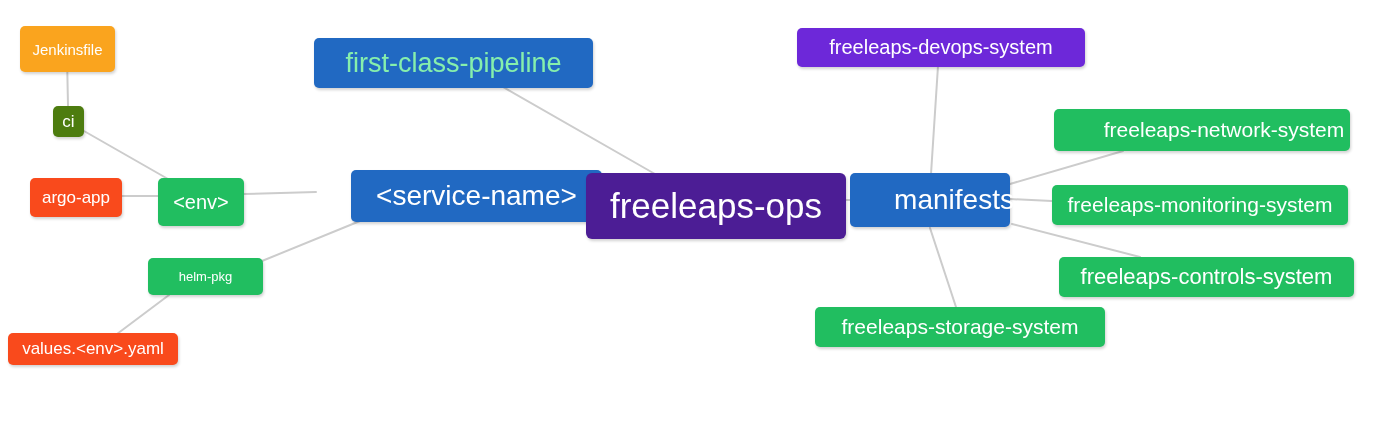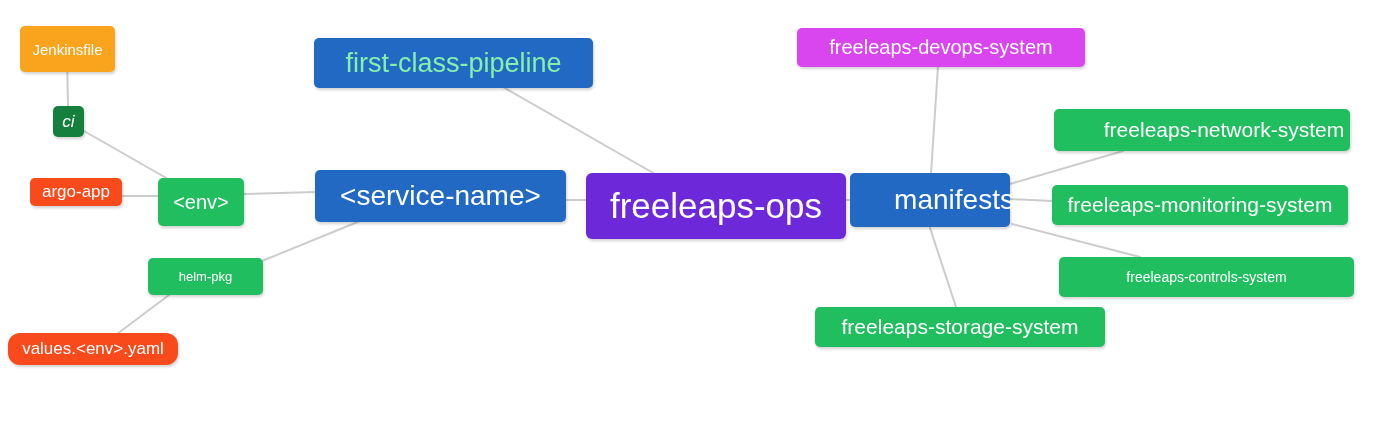--- a/index.html
+++ b/index.html
@@ -35,32 +35,32 @@
     border-radius: 5px;
     box-shadow: 1px 2px 3px rgba(0,0,0,0.18);
     white-space: nowrap;
     cursor: pointer;
     box-sizing: border-box;
     user-select: none;
   }
   
   #n-jenkinsfile            { left: 20px;   top: 26px;  width: 95px;  height: 46px; font-size: 15px; }
   #n-ci                     { left: 53px;   top: 106px; width: 31px;  height: 31px; font-size: 17px; }
-  #n-argo-app               { left: 30px;   top: 178px; width: 92px;  height: 28px; font-size: 17px; }
+  #n-argo-app               { left: 30px;   top: 178px; width: 92px;  height: 39px; font-size: 17px; }
   #n-env                    { left: 158px;  top: 178px; width: 86px;  height: 48px; font-size: 20px; }
   #n-helm-pkg               { left: 148px;  top: 258px; width: 115px; height: 37px; font-size: 13px; }
-  #n-values-env-yaml        { left: 8px;    top: 333px; width: 170px; height: 32px; font-size: 17px; border-radius: 12px; }
+  #n-values-env-yaml        { left: 8px;    top: 333px; width: 170px; height: 32px; font-size: 17px; }
   #n-first-class-pipeline   { left: 314px;  top: 38px;  width: 279px; height: 50px; font-size: 27px; }
   #n-service-name           { left: 315px;  top: 170px; width: 251px; height: 52px; font-size: 28px; }
   #n-freeleaps-ops          { left: 586px;  top: 173px; width: 260px; height: 66px; font-size: 35px; border-radius: 6px; }
   #n-manifests              { left: 850px;  top: 173px; width: 160px; height: 54px; font-size: 28px; }
   #n-devops-system          { left: 797px;  top: 28px;  width: 288px; height: 39px; font-size: 20px; }
   #n-network-system         { left: 1054px; top: 109px; width: 296px; height: 42px; font-size: 21px; padding-left: 44px; }
   #n-monitoring-system      { left: 1052px; top: 185px; width: 296px; height: 40px; font-size: 21px; }
-  #n-controls-system        { left: 1059px; top: 257px; width: 295px; height: 40px; font-size: 14px; }
+  #n-controls-system        { left: 1059px; top: 257px; width: 295px; height: 40px; font-size: 22px; }
   #n-storage-system         { left: 815px;  top: 307px; width: 290px; height: 40px; font-size: 21px; }
 </style>
 </head>
 <body>
 
 <div class="canvas">
 
   <svg class="edges" viewBox="0 0 1390 421" aria-hidden="true">
     <line class="edge" x1="67" y1="56" x2="68" y2="106" stroke="#CCCCCC"></line>
     <line class="edge" x1="84" y1="131" x2="168" y2="179" stroke="#CCCCCC"></line>
@@ -72,28 +72,28 @@
     <line class="edge" x1="565" y1="200" x2="587" y2="200" stroke="#CCCCCC"></line>
     <line class="edge" x1="845" y1="200" x2="851" y2="200" stroke="#CCCCCC"></line>
     <line class="edge" x1="931" y1="174" x2="938" y2="66" stroke="#CCCCCC"></line>
     <line class="edge" x1="1010" y1="184" x2="1123" y2="151" stroke="#CCCCCC"></line>
     <line class="edge" x1="1010" y1="199" x2="1052" y2="201" stroke="#CCCCCC"></line>
     <line class="edge" x1="1012" y1="224" x2="1140" y2="257" stroke="#CCCCCC"></line>
     <line class="edge" x1="930" y1="228" x2="956" y2="307" stroke="#CCCCCC"></line>
   </svg>
 
   <div class="node" id="n-jenkinsfile" style="background: rgb(250, 164, 30); color: rgb(255, 255, 255);">Jenkinsfile</div>
-  <div class="node" id="n-ci" style="background: #15803d; color: rgb(255, 255, 255); font-style: italic;">ci</div>
+  <div class="node" id="n-ci" style="background: #4d7c0f; color: rgb(255, 255, 255);">ci</div>
   <div class="node" id="n-argo-app" style="background: rgb(249, 74, 28); color: rgb(255, 255, 255);">argo-app</div>
   <div class="node" id="n-env" style="background: rgb(33, 190, 96); color: rgb(255, 255, 255);">&lt;env&gt;</div>
   <div class="node" id="n-helm-pkg" style="background: rgb(33, 190, 96); color: rgb(255, 255, 255);">helm-pkg</div>
   <div class="node" id="n-values-env-yaml" style="background: rgb(249, 74, 28); color: rgb(255, 255, 255);">values.&lt;env&gt;.yaml</div>
   <div class="node" id="n-first-class-pipeline" style="background: rgb(33, 105, 194); color: #86efac;">first-class-pipeline</div>
-  <div class="node" id="n-service-name" style="background: rgb(33, 105, 194); color: rgb(255, 255, 255);">&lt;service-name&gt;</div>
-  <div class="node" id="n-freeleaps-ops" style="background: #6d28d9; color: rgb(255, 255, 255);">freeleaps-ops</div>
+  <div class="node" id="n-service-name" style="background: rgb(33, 105, 194); color: rgb(255, 255, 255); margin-left: 36px;">&lt;service-name&gt;</div>
+  <div class="node" id="n-freeleaps-ops" style="background: #4c1d95; color: rgb(255, 255, 255);">freeleaps-ops</div>
   <div class="node" id="n-manifests" style="background: rgb(33, 105, 194); color: rgb(255, 255, 255); padding-left: 48px;">manifests</div>
-  <div class="node" id="n-devops-system" style="background: #d946ef; color: rgb(255, 255, 255);">freeleaps-devops-system</div>
+  <div class="node" id="n-devops-system" style="background: #6d28d9; color: rgb(255, 255, 255);">freeleaps-devops-system</div>
   <div class="node" id="n-network-system" style="background: rgb(33, 190, 96); color: rgb(255, 255, 255);">freeleaps-network-system</div>
   <div class="node" id="n-monitoring-system" style="background: rgb(33, 190, 96); color: rgb(255, 255, 255);">freeleaps-monitoring-system</div>
   <div class="node" id="n-controls-system" style="background: rgb(33, 190, 96); color: rgb(255, 255, 255);">freeleaps-controls-system</div>
   <div class="node" id="n-storage-system" style="background: rgb(33, 190, 96); color: rgb(255, 255, 255);">freeleaps-storage-system</div>
 
 </div>
 
 </body></html>

